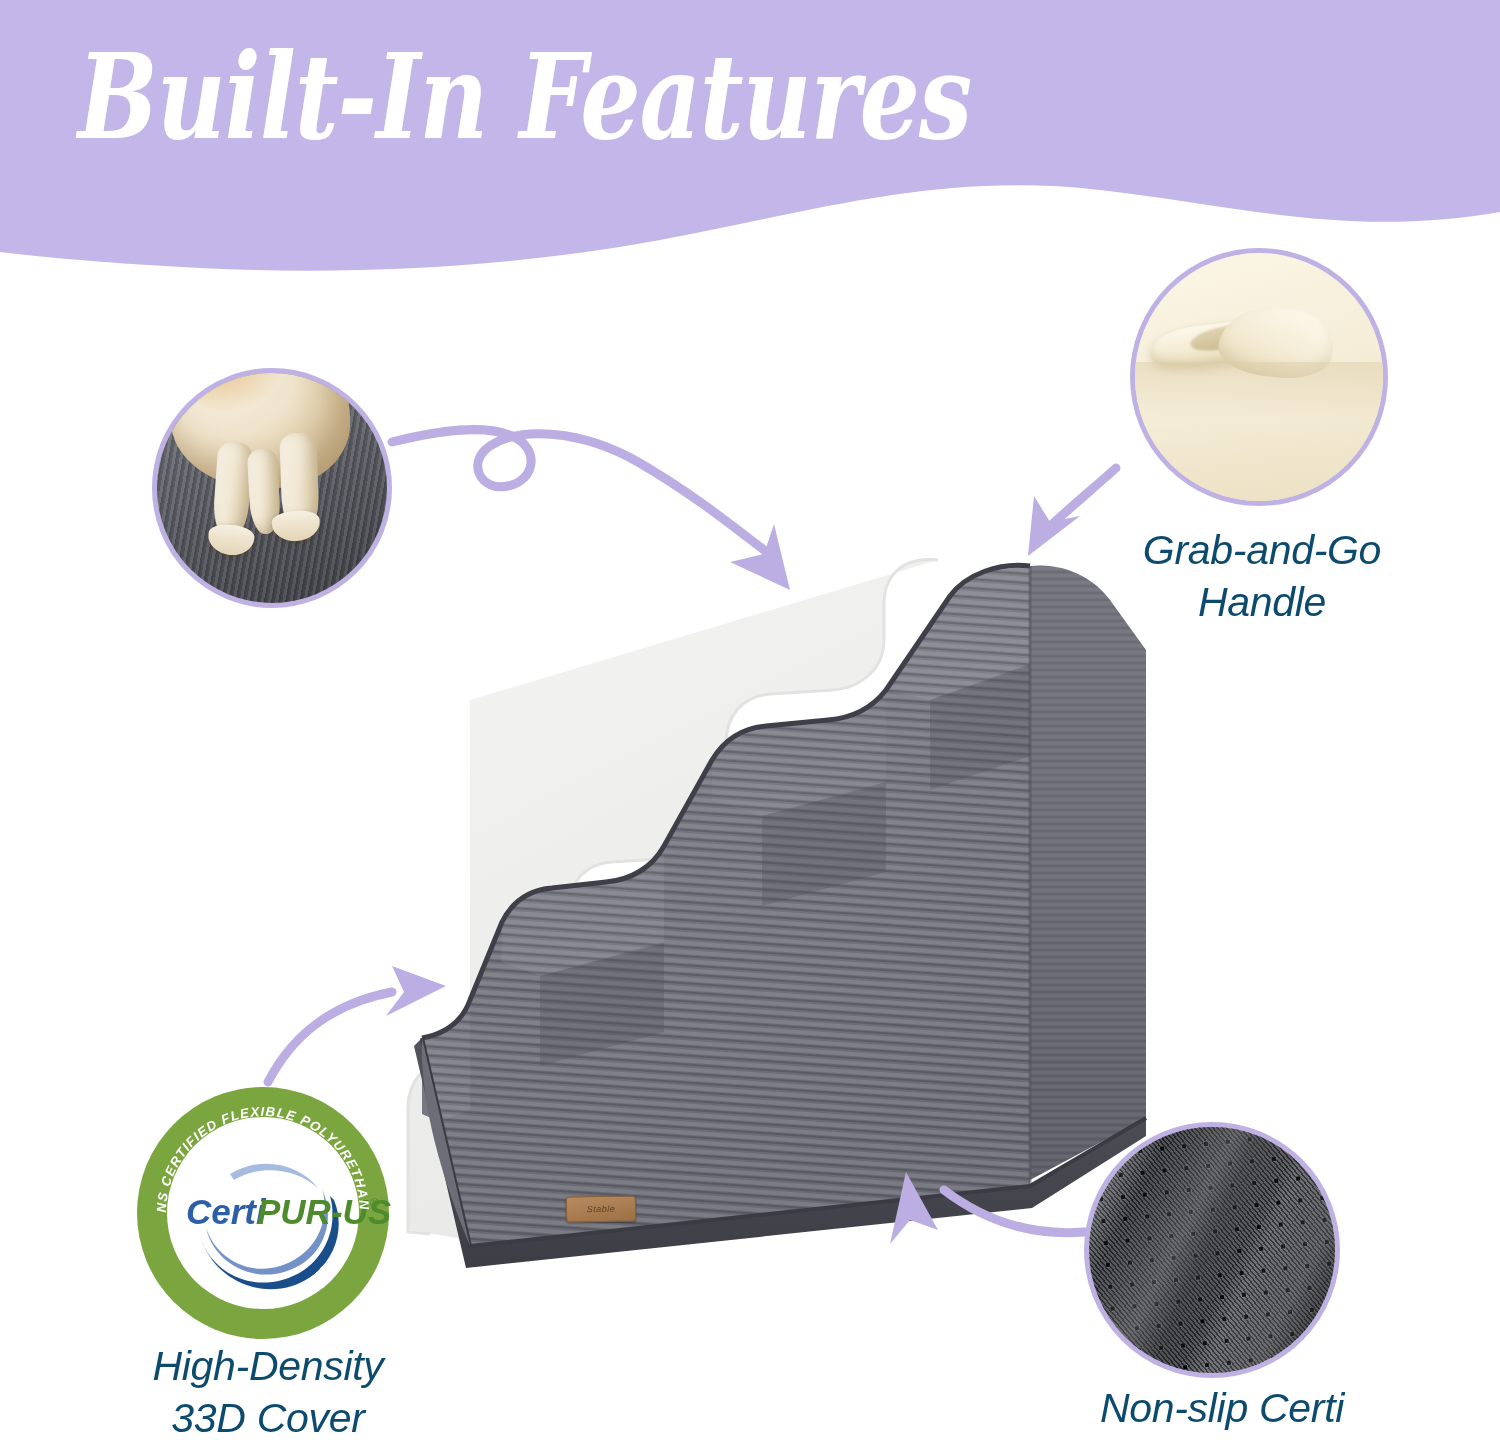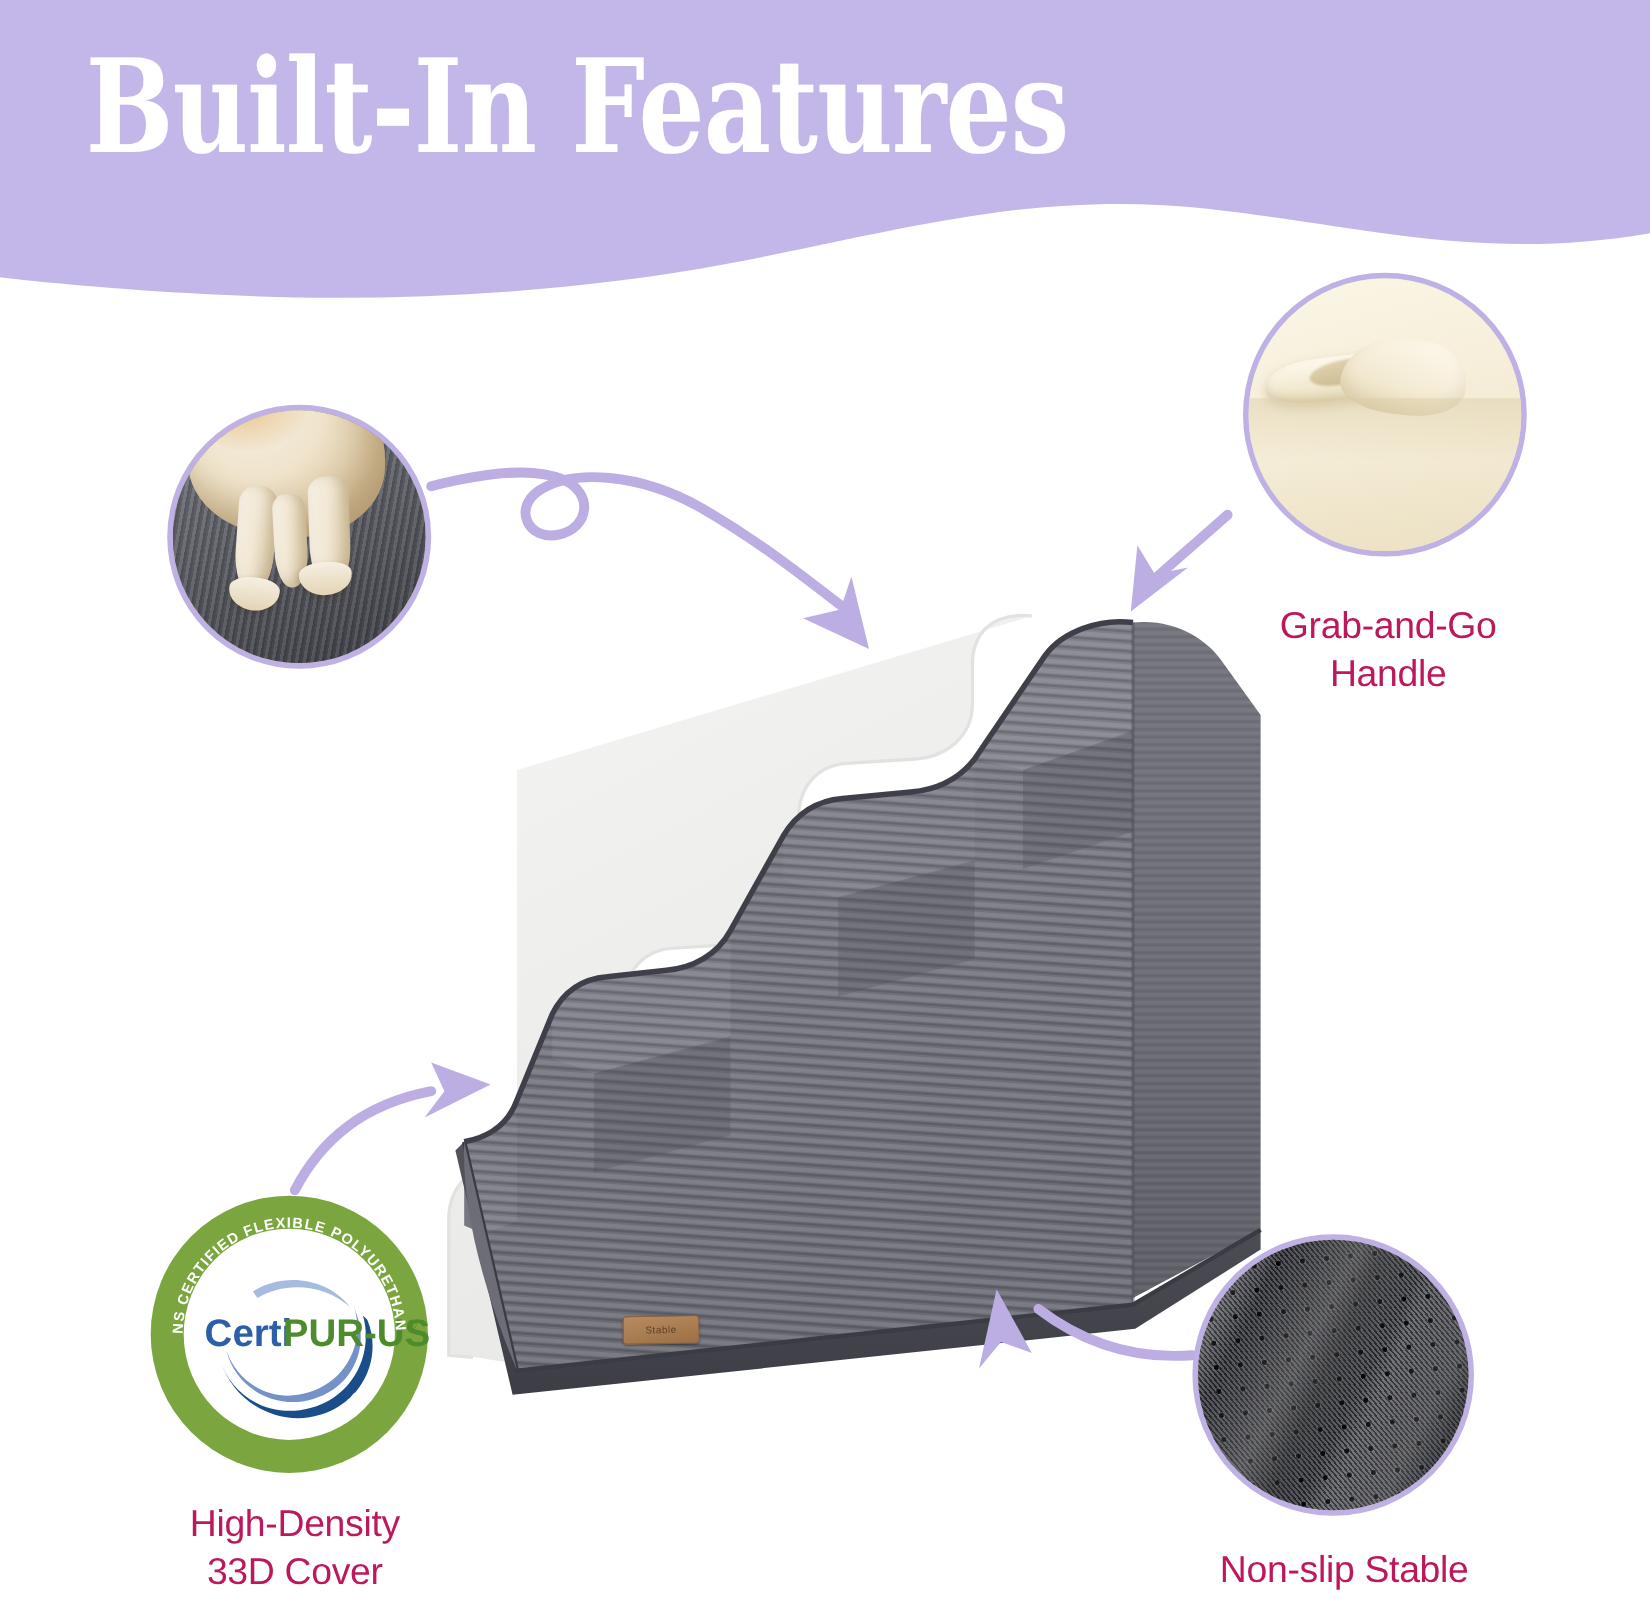--- a/index.html
+++ b/index.html
@@ -3,21 +3,21 @@
 <meta charset="utf-8">
 <style>
   * { margin:0; padding:0; box-sizing:border-box; }
   html,body { width:1500px; height:1453px; }
   body {
     position:relative;
     background:#ffffff;
     font-family:"Liberation Sans", sans-serif;
     overflow:hidden;
   }
-  #stage { position:absolute; inset:0; width:1500px; height:1453px; }
+  #stage { position:absolute; inset:0; width:1500px; height:1453px;font-style:italic; }
 
   
   .header-wave { position:absolute; top:0; left:0; width:1500px; height:300px; }
   .header-title {
     position:absolute;
     left:78px; top:38px;
     font-family:"DejaVu Serif", serif;
     font-weight:700;
     font-size:118px;
     line-height:1.0;
@@ -130,27 +130,26 @@
     transform:rotate(-6deg);
   }
   .nonslip-sheen {
     position:absolute; inset:0;
     background:linear-gradient(118deg, rgba(255,255,255,.30) 0%, rgba(255,255,255,0) 22%, rgba(255,255,255,.22) 40%, rgba(255,255,255,0) 58%, rgba(255,255,255,.16) 78%, rgba(255,255,255,0) 95%);
   }
 
   
   .callout-label {
     position:absolute;
-    color:#be185d;
-    font-size:34px;
+    color:#0c4a6e;
+    font-size:41px;
     line-height:1.28;
     font-weight:400;
     letter-spacing:-.3px;
     white-space:pre-line;
-    margin-top:24px;
   }
 
   
   .badge { position:absolute; }
   .badge svg { display:block; }
 
   
   .brand-tag{
     position:absolute;
     background:linear-gradient(170deg,#b78a60,#9d7044);
@@ -379,19 +378,19 @@
   <div class="callout-label" style="left:48px; top:1340px; width:440px; text-align:center;">High-Density
 33D Cover</div>
 
   <div class="callout-circle" style="left:1084px; top:1122px; width:256px; height:256px;">
     <div class="circle-inner">
       <div class="nonslip-bg"></div>
       <div class="nonslip-dots"></div>
       <div class="nonslip-sheen"></div>
     </div>
   </div>
-  <div class="callout-label" style="left:1012px; top:1382px; width:420px; text-align:center;">Non-slip Stable</div>
+  <div class="callout-label" style="left:1012px; top:1382px; width:420px; text-align:center;">Non-slip Certi</div>
 
   <div class="brand-tag" style="left:566px; top:1196px; width:70px; height:26px;">
     <span>Stable</span>
   </div>
 
 </div>
 
 </body></html>

